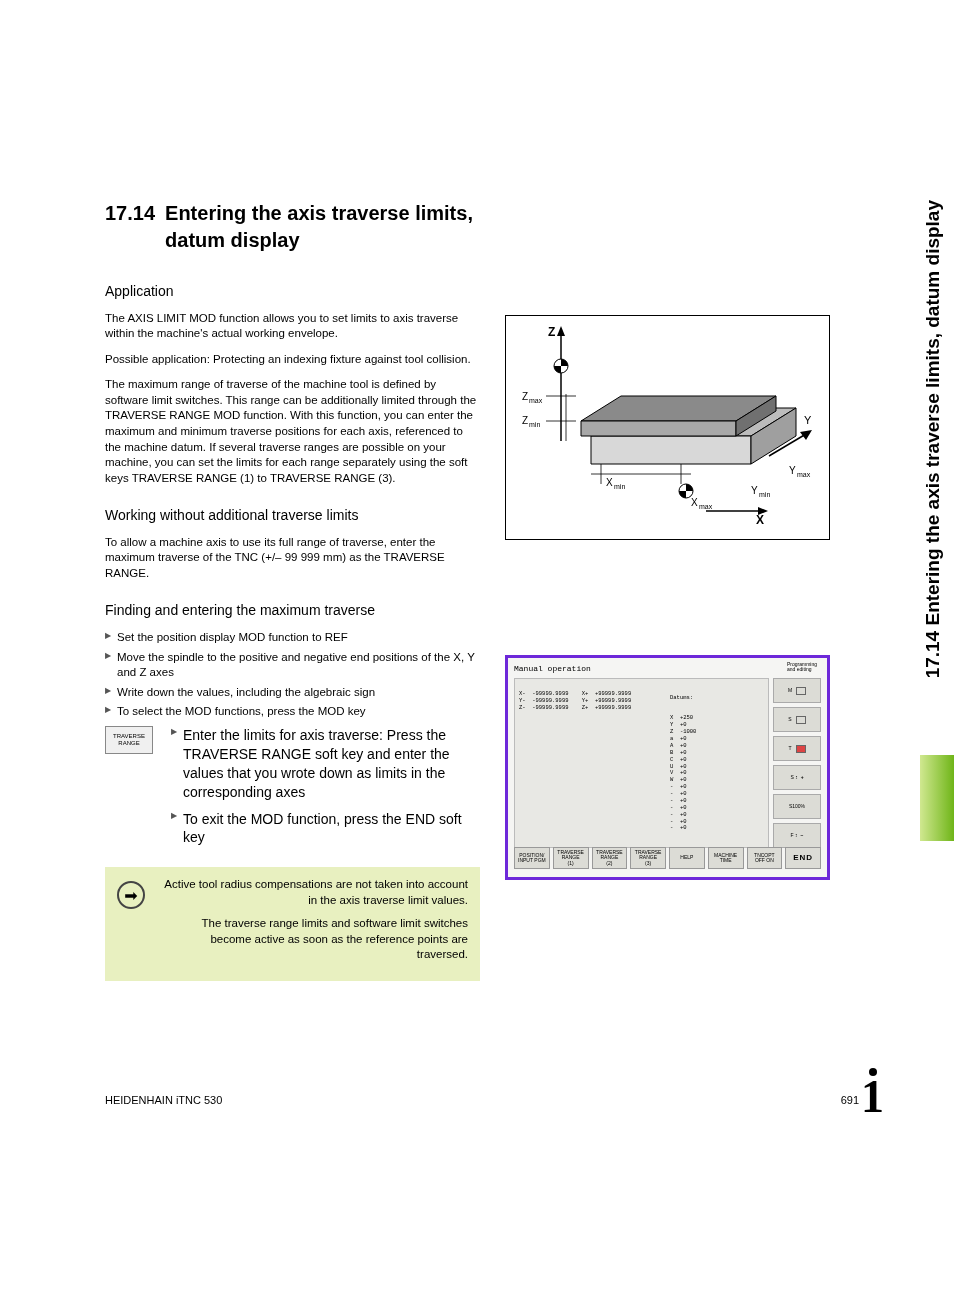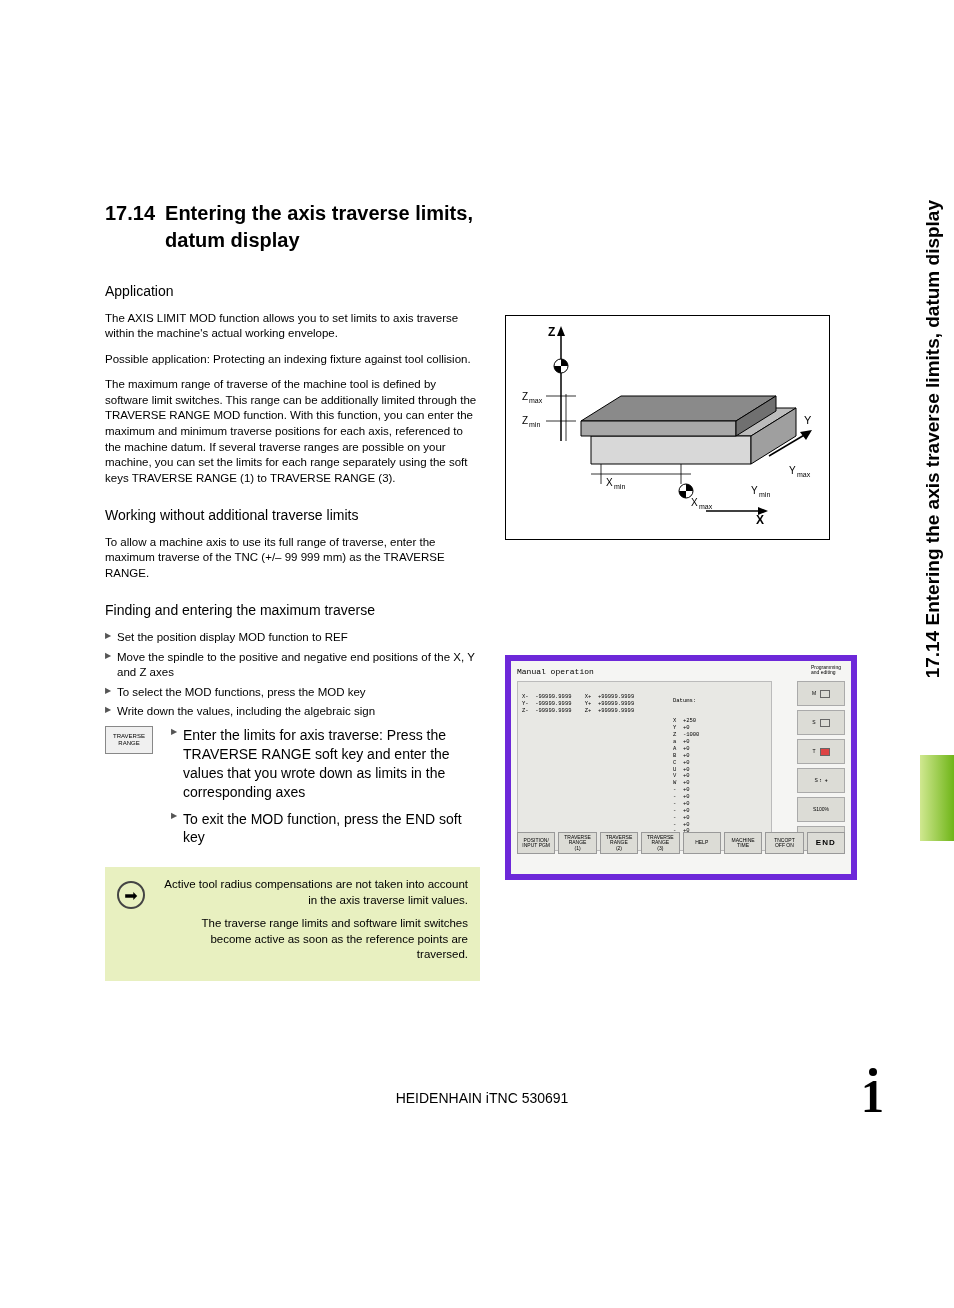--- a/index.html
+++ b/index.html
@@ -129,23 +129,23 @@
     width: 325px;
     height: 225px;
     border: 1px solid #000;
     position: relative;
     margin-bottom: 115px;
   }
   .fig1 svg { position:absolute; left:0; top:0; }
 
   
   .fig2 {
-    width: 352px;
+    width: 325px;
     height: 225px;
-    border: 6px solid #6d28d9;
+    border: 3px solid #6d28d9;
     background: #f5f5f3;
     position: relative;
     font-size: 6px;
   }
   .fig2-header {
     position: absolute;
     left: 6px; top: 6px;
     font-family: "Courier New", monospace;
     font-size: 8px;
   }
@@ -191,21 +191,21 @@
     background: #dcdcd6;
     display: flex;
     align-items: center;
     justify-content: center;
     font-size: 5px;
     position: relative;
   }
   .fig2-side .sbtn .dot { width:10px; height:8px; border:1px solid #666; }
   .fig2-softkeys {
     position: absolute;
-    left: 6px; bottom: 20px;
+    left: 6px; bottom: 8px;
     right: 6px;
     height: 22px;
     display: flex;
     gap: 3px;
   }
   .fig2-softkeys .sk {
     flex: 1;
     border: 1px solid #999;
     background: #dcdcd6;
     display: flex;
@@ -242,22 +242,22 @@
     background: linear-gradient(to right, #d0e890, #6fb518);
   }
 
   
   .footer {
     position: absolute;
     left: 105px;
     right: 95px;
     bottom: 200px;
     display: flex;
-    justify-content: center;
-    font-size: 14px;
+    justify-content: space-between;
+    font-size: 11px;
   }
   .footer .pnum { font-weight: normal; }
   .info-icon {
     position: absolute;
     right: 70px;
     bottom: 180px;
     font-family: "Times New Roman", serif;
     font-size: 46px;
     font-weight: bold;
   }
@@ -282,22 +282,22 @@
       <p class="body">Possible application: Protecting an indexing fixture against tool collision.</p>
       <p class="body">The maximum range of traverse of the machine tool is defined by software limit switches. This range can be additionally limited through the TRAVERSE RANGE MOD function. With this function, you can enter the maximum and minimum traverse positions for each axis, referenced to the machine datum. If several traverse ranges are possible on your machine, you can set the limits for each range separately using the soft keys TRAVERSE RANGE (1) to TRAVERSE RANGE (3).</p>
 
       <h2 class="sub">Working without additional traverse limits</h2>
       <p class="body">To allow a machine axis to use its full range of traverse, enter the maximum traverse of the TNC (+/– 99 999 mm) as the TRAVERSE RANGE.</p>
 
       <h2 class="sub">Finding and entering the maximum traverse</h2>
       <ul class="steps">
         <li>Set the position display MOD function to REF</li>
         <li>Move the spindle to the positive and negative end positions of the X, Y and Z axes</li>
+        <li>Write down the values, including the algebraic sign</li>
         <li>To select the MOD functions, press the MOD key</li>
-        <li>Write down the values, including the algebraic sign</li>
       </ul>
 
       <div class="softkey-row">
         <div class="softkey">
           <span style="white-space:pre-line">TRAVERSE
 RANGE</span>
         </div>
         <div class="softkey-text">
           <div class="bullet">Enter the limits for axis traverse: Press the TRAVERSE RANGE soft key and enter the values that you wrote down as limits in the corresponding axes</div>
           <div class="bullet">To exit the MOD function, press the END soft key</div>

